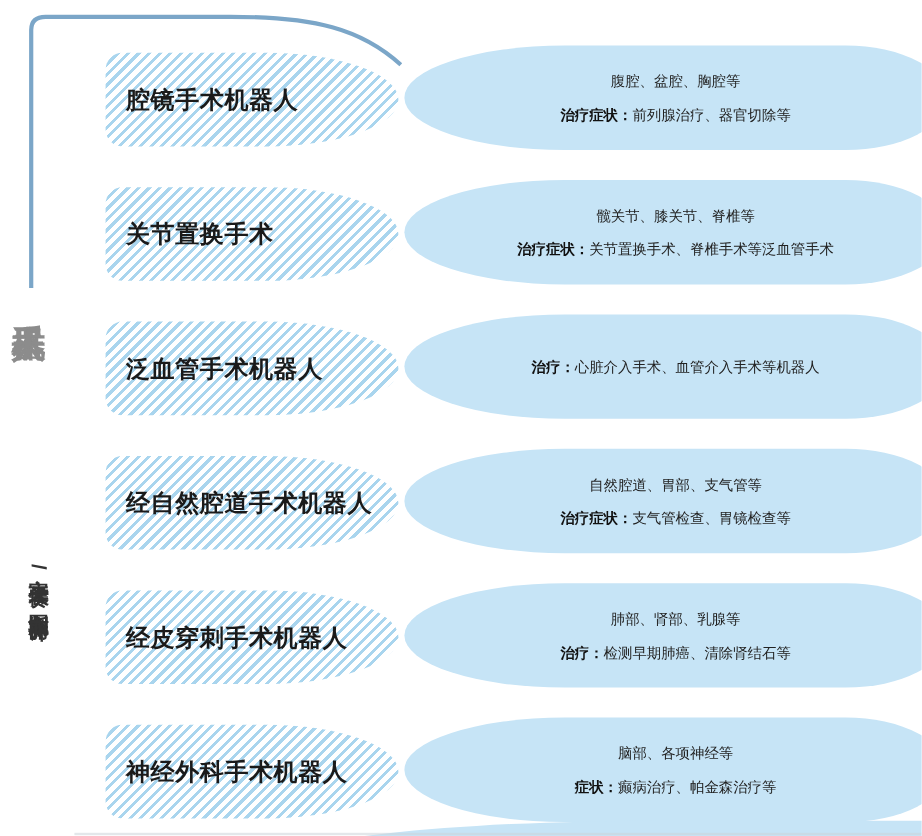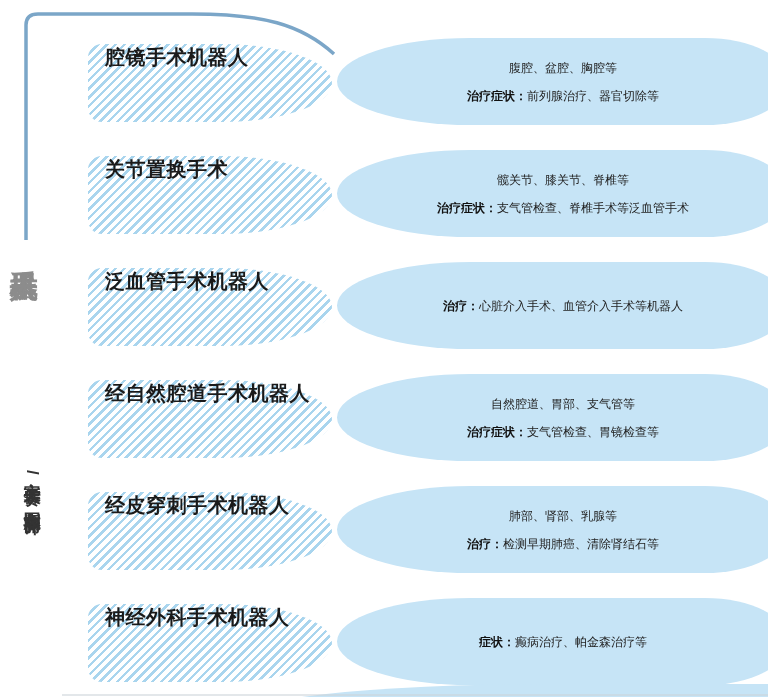--- a/index.html
+++ b/index.html
@@ -30,21 +30,21 @@
   }
   .vcredits .credit-2{margin-top:20px;}
 
   
   .row{position:absolute;left:0;width:768px;height:90px;}
 
   .pill{
     position:absolute;left:88px;top:6px;width:244px;height:78px;
     background:repeating-linear-gradient(135deg,var(--hatch) 0 2.5px,transparent 2.5px 6.2px);
     border-radius:14px 110px 110px 14px / 14px 39px 39px 14px;
-    display:flex;align-items:flex-start;
+    display:flex;align-items:center;
   }
   .pill-label{
     padding-left:17px;font-size:20px;font-weight:bold;color:var(--label);
     letter-spacing:.5px;white-space:nowrap;
   }
 
   .bubble{
     position:absolute;left:337px;top:0;width:452px;height:87px;
     background:var(--bubble);
     border-radius:135px 85px 85px 135px / 44px 44px 44px 44px;
@@ -90,21 +90,21 @@
       <div class="bubble-line"><b>治疗症状：</b><span>前列腺治疗、器官切除等</span></div>
     </div>
   </div>
 
   <div class="row" style="top:150px">
     <div class="pill">
       <span class="pill-label">关节置换手术</span>
     </div>
     <div class="bubble">
       <div class="bubble-line">髋关节、膝关节、脊椎等</div>
-      <div class="bubble-line"><b>治疗症状：</b><span>支气管检查、脊椎手术等泛血管手术</span></div>
+      <div class="bubble-line"><b>治疗症状：</b><span>关节置换手术、脊椎手术等泛血管手术</span></div>
     </div>
   </div>
 
   <div class="row" style="top:262px">
     <div class="pill">
       <span class="pill-label">泛血管手术机器人</span>
     </div>
     <div class="bubble">
       <div class="bubble-line"><b>治疗：</b><span>心脏介入手术、血管介入手术等机器人</span></div>
     </div>
@@ -128,20 +128,21 @@
       <div class="bubble-line">肺部、肾部、乳腺等</div>
       <div class="bubble-line"><b>治疗：</b><span>检测早期肺癌、清除肾结石等</span></div>
     </div>
   </div>
 
   <div class="row" style="top:598px">
     <div class="pill">
       <span class="pill-label">神经外科手术机器人</span>
     </div>
     <div class="bubble">
+      <div class="bubble-line">脑部、各项神经等</div>
       <div class="bubble-line"><b>症状：</b><span>癫病治疗、帕金森治疗等</span></div>
     </div>
   </div>
 
   <div class="bottom-band"></div>
   <div class="bottom-rule"></div>
 
 </div>
 
 </body></html>

